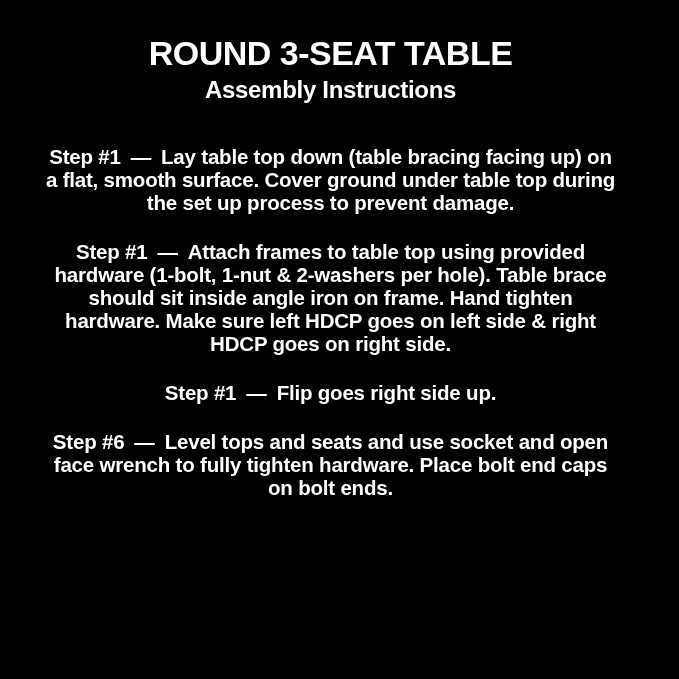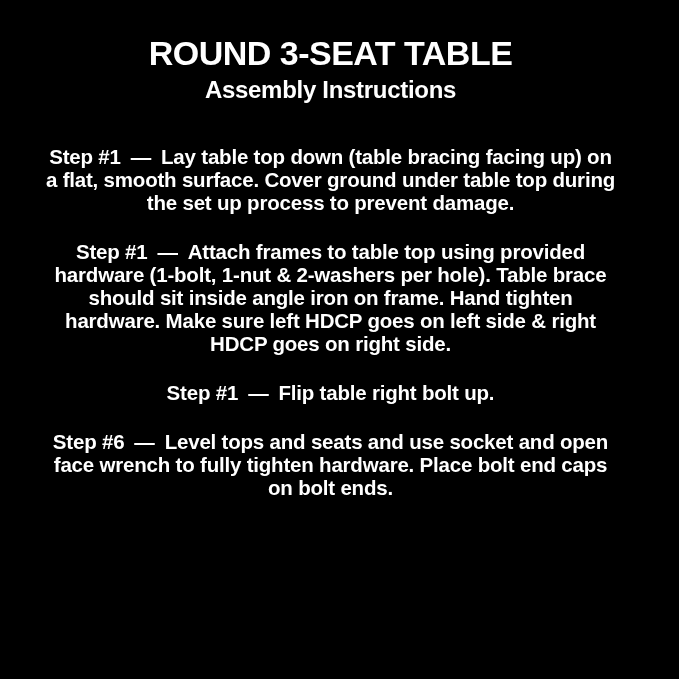--- a/index.html
+++ b/index.html
@@ -67,19 +67,19 @@
   </div>
 
   <div class="steps">
 
     <p class="step"><span class="step-label">Step #1</span><span class="step-dash">—</span><span class="step-text">Lay table top down (table bracing facing up) on a flat, smooth surface. Cover ground under table top during the set up process to prevent damage.</span></p>
 
     <p class="step"><span class="step-label">Step #1</span><span class="step-dash">—</span><span class="step-text">Attach frames to table top using provided hardware (1-bolt, 1-nut &amp; 2-washers per hole). Table brace should sit inside angle iron on frame. Hand tighten hardware. Make sure left HDCP goes on left side &amp; right HDCP goes on right side.</span></p>
 
 
 
-    <p class="step"><span class="step-label">Step #1</span><span class="step-dash">—</span><span class="step-text">Flip table right bolt up.</span></p>
+    <p class="step"><span class="step-label">Step #1</span><span class="step-dash">—</span><span class="step-text">Flip goes right side up.</span></p>
 
     <p class="step"><span class="step-label">Step #6</span><span class="step-dash">—</span><span class="step-text">Level tops and seats and use socket and open face wrench to fully tighten hardware. Place bolt end caps on bolt ends.</span></p>
 
   </div>
 
 </div>
 
 </body></html>

